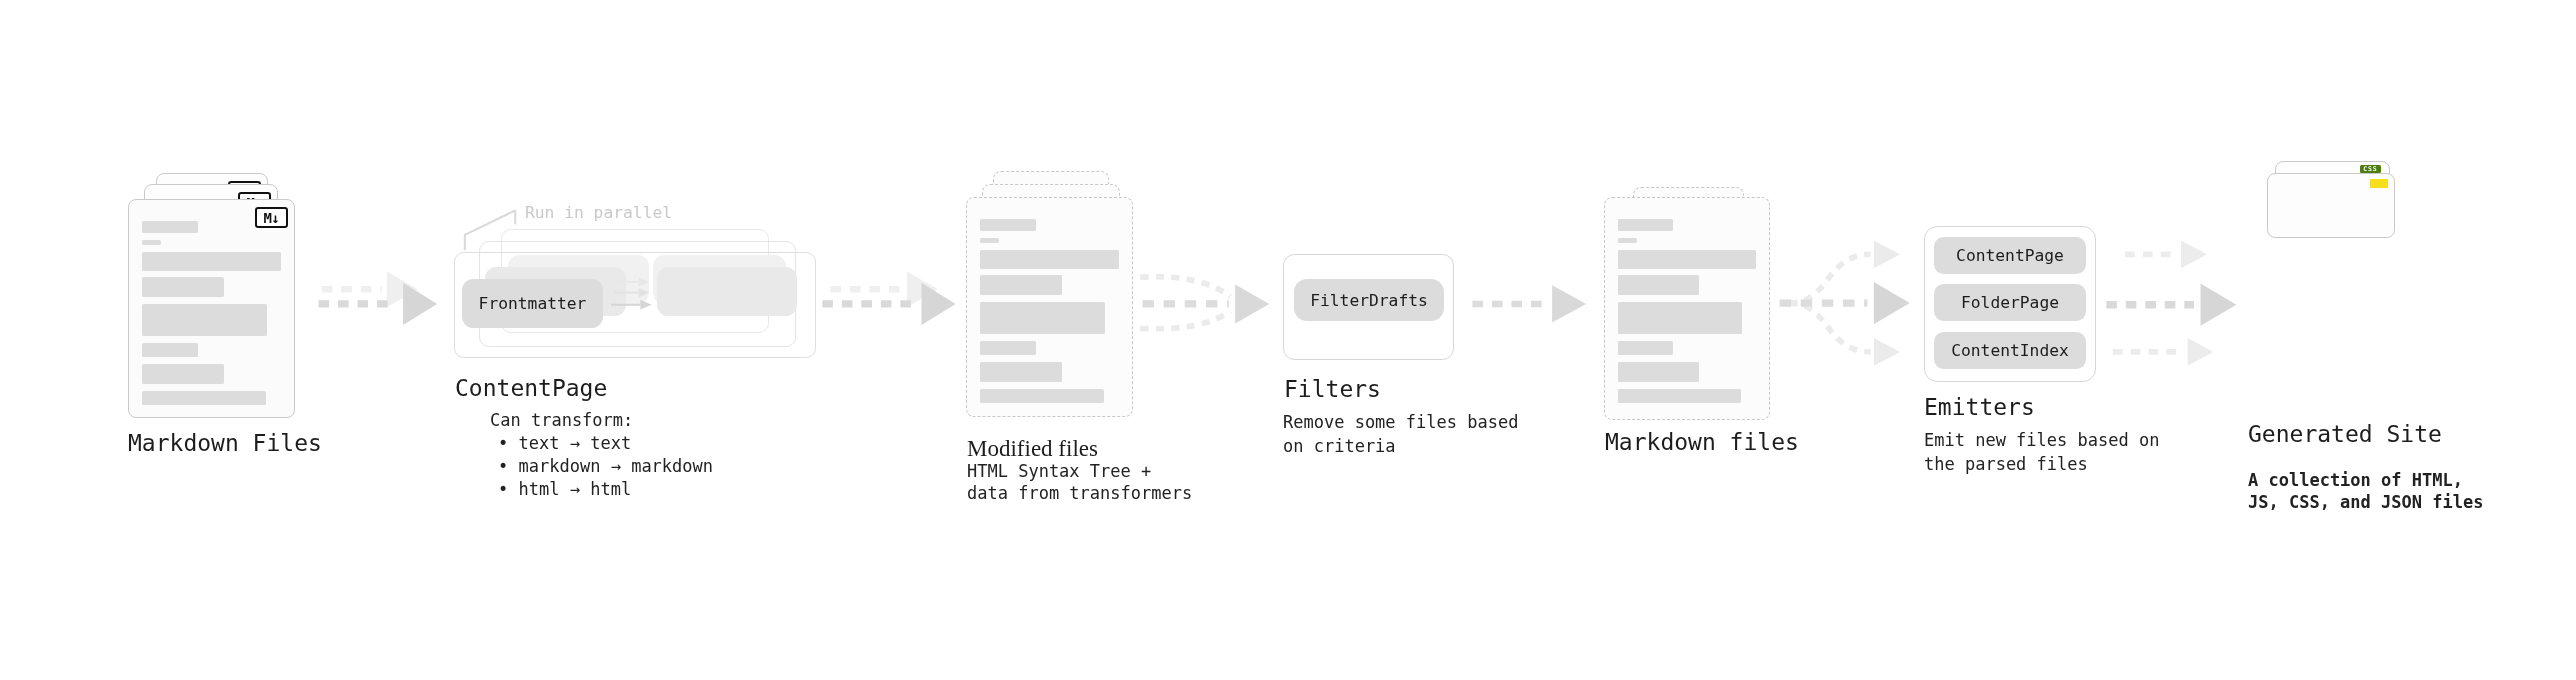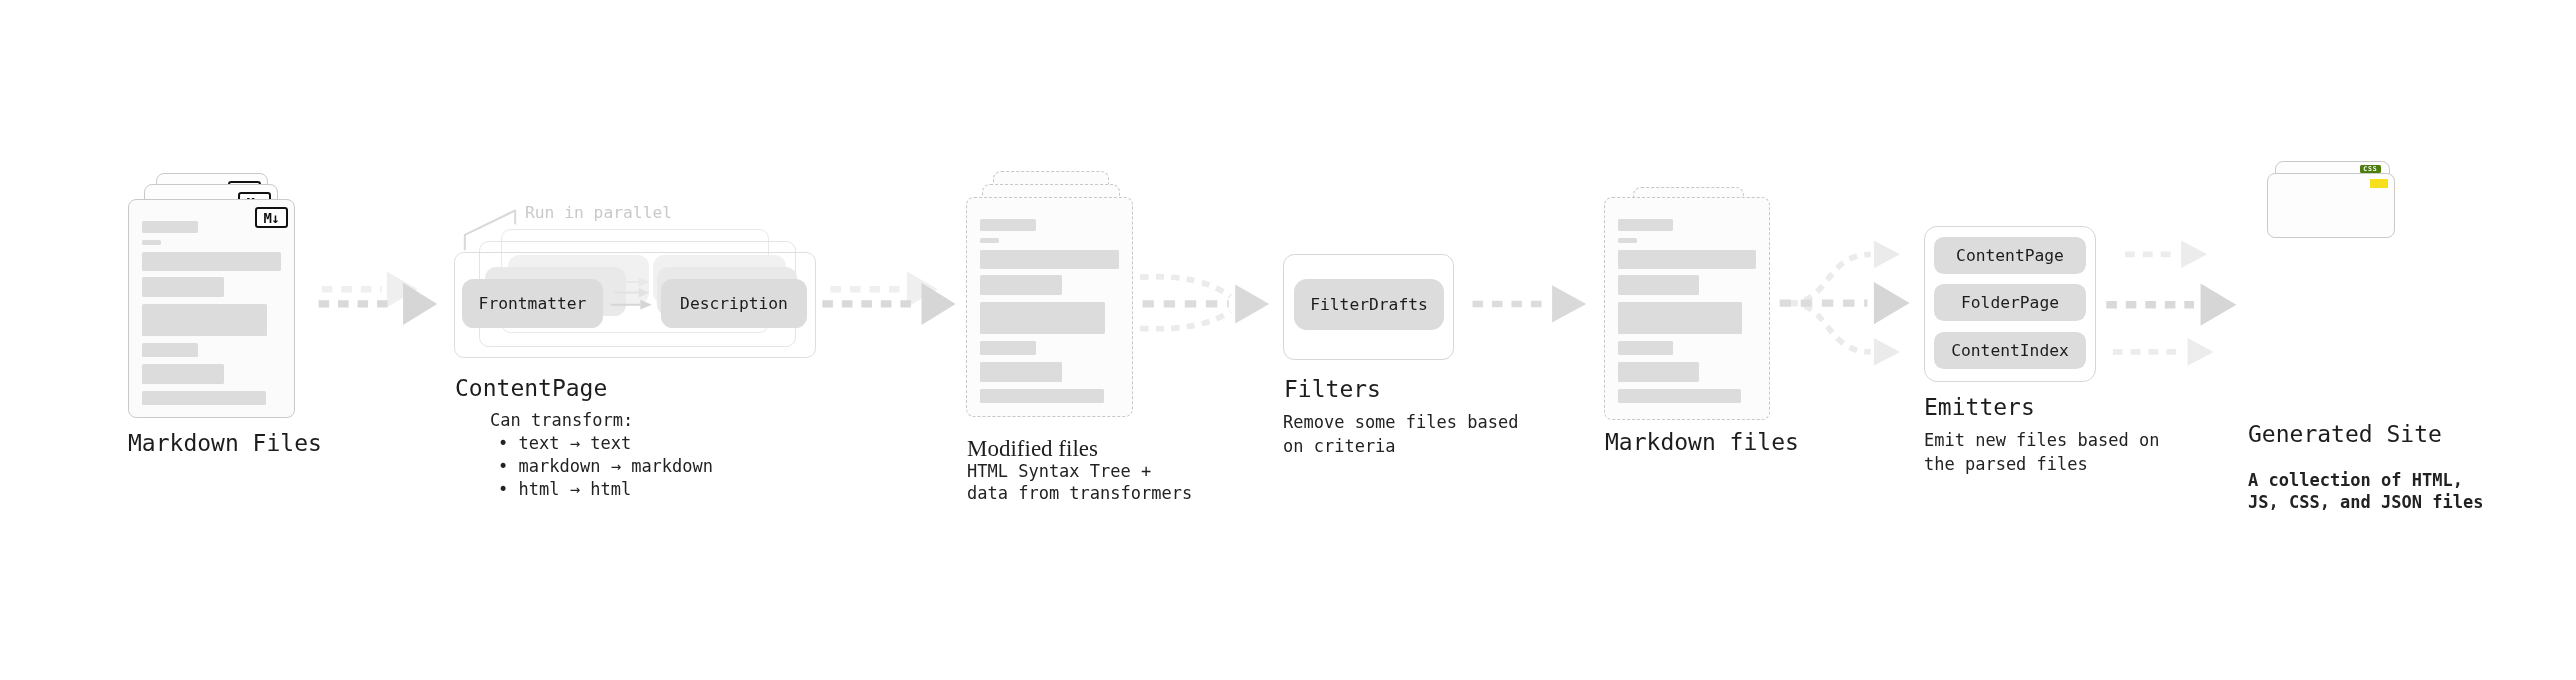--- a/index.html
+++ b/index.html
@@ -71,21 +71,20 @@
   <div class="tbox" style="left:501px;top:229px;width:268px;height:104px;border-color:#e8e8e8;"></div>
   <div class="tbox" style="left:479px;top:241px;width:317px;height:106px;border-color:#e4e4e4;"></div>
   <div class="tbox" style="left:454px;top:252px;width:362px;height:106px;border-color:#dedede;"></div>
 
   <div class="pill ghost2" style="left:508px;top:255px;width:141px;height:49px;"></div>
   <div class="pill ghost1" style="left:485px;top:267px;width:141px;height:49px;"></div>
   <div class="pill" style="left:462px;top:279px;width:141px;height:49px;">Frontmatter</div>
 
   <div class="pill ghost2" style="left:653px;top:255px;width:133px;height:49px;"></div>
   <div class="pill ghost1" style="left:657px;top:267px;width:140px;height:49px;"></div>
-  <div class="pill" style="left:661px;top:279px;width:146px;height:49px;">Description</div>
 
   <div class="heading" style="left:455px;top:375px;">ContentPage</div>
   <div class="body-text" style="left:454px;top:409px;margin-left:36px;">
     <span class="line">Can transform:</span>
     <span class="line indent">• text → text</span>
     <span class="line indent">• markdown → markdown</span>
     <span class="line indent">• html → html</span>
   </div>
 
   <div class="doc dashed" style="left:993px;top:171px;width:116px;height:57px;"></div>
@@ -102,21 +101,21 @@
         <div class="bar" style="width: 89%; height: 14.6px;"></div>
       </div>
   </div>
   <div class="heading" style="left:967px;top:436px;font-family:Liberation Serif, serif;">Modified files</div>
   <div class="body-text" style="left:967px;top:460px;line-height:22px;">
     <span class="line">HTML Syntax Tree +</span>
     <span class="line">data from transformers</span>
   </div>
 
   <div class="fbox" style="left:1283px;top:254px;width:171px;height:106px;"></div>
-  <div class="pill" style="left:1294px;top:279px;width:150px;height:51px;border-radius:13px;">FilterDrafts</div>
+  <div class="pill" style="left:1294px;top:279px;width:150px;height:42px;border-radius:13px;">FilterDrafts</div>
   <div class="heading" style="left:1284px;top:376px;">Filters</div>
   <div class="body-text" style="left:1283px;top:410px;line-height:24.4px;">
     <span class="line">Remove some files based</span>
     <span class="line">on criteria</span>
   </div>
 
   <div class="doc dashed" style="left:1633px;top:187px;width:111px;height:57px;"></div>
   <div class="doc dashed front" style="left:1604px;top:197px;width:166px;height:223px;">
     <div class="doc-body">
         <div class="bar" style="width: 40%; height: 12.2px;"></div>

